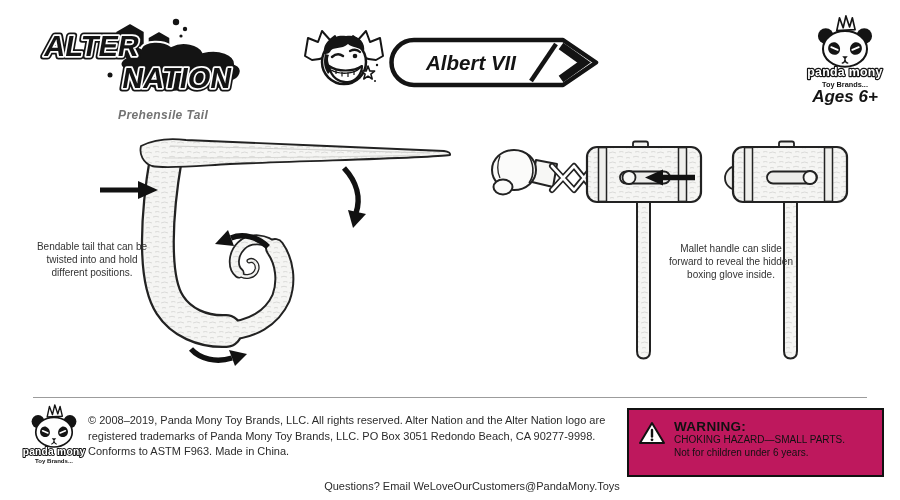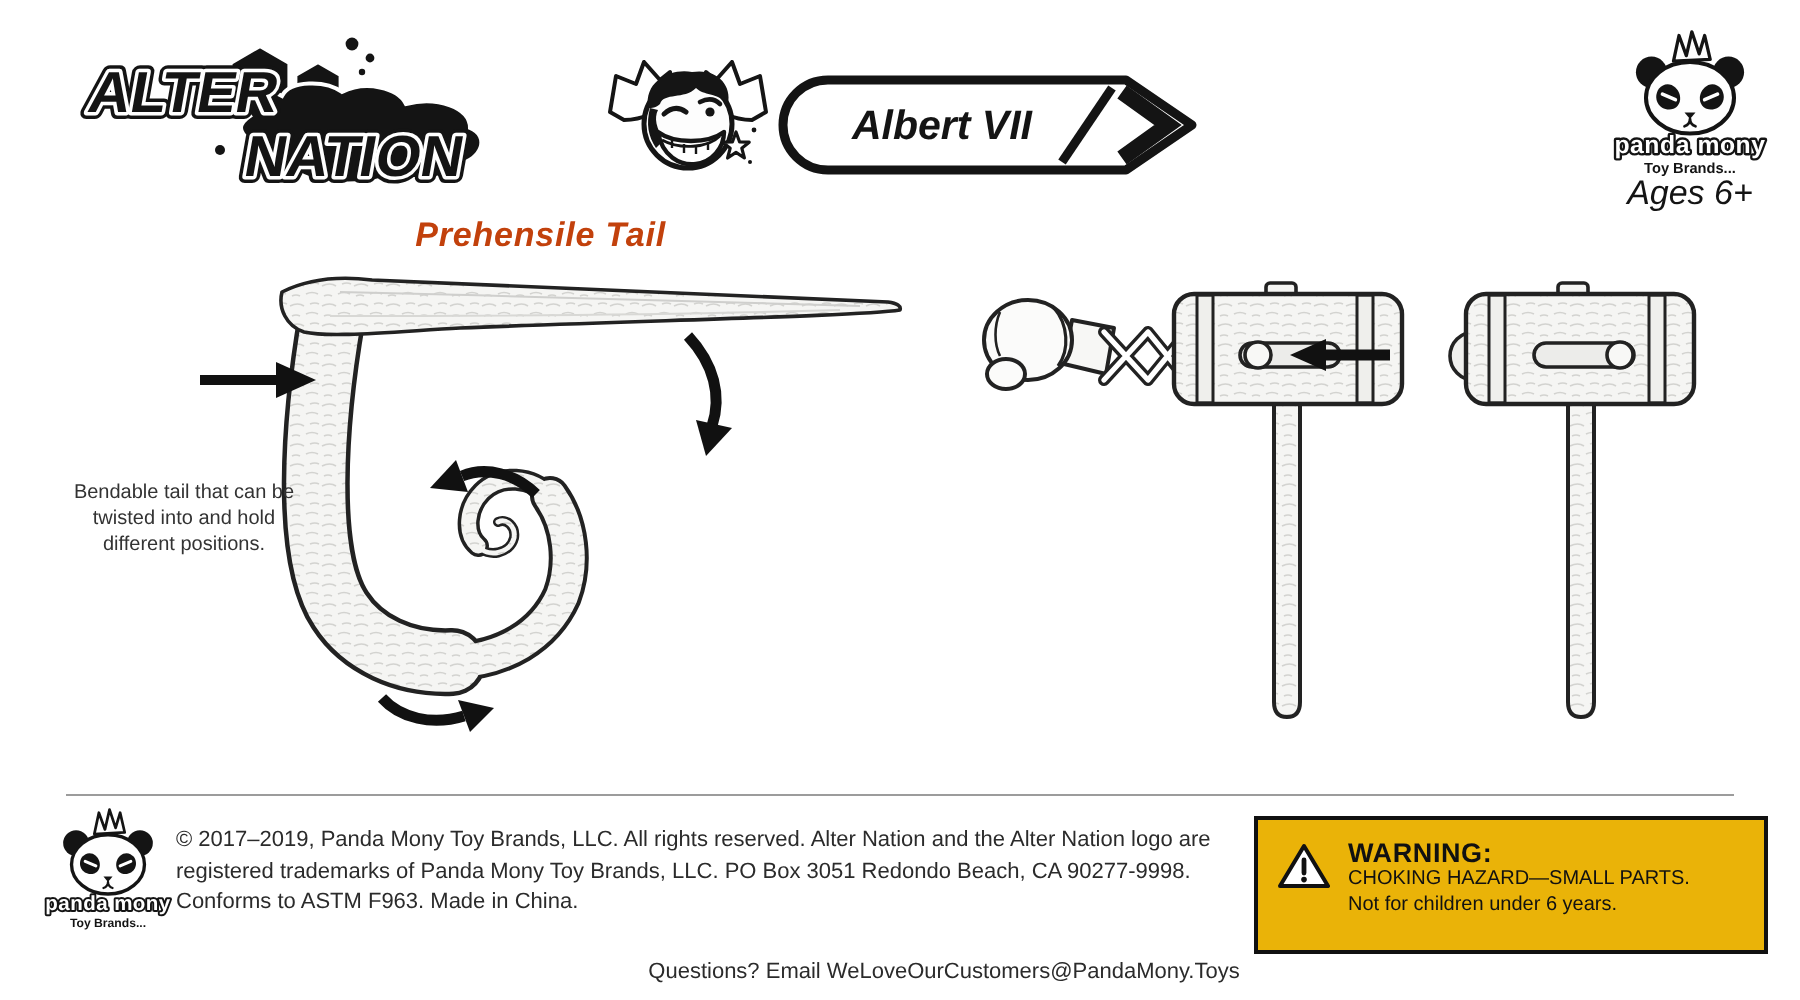--- a/index.html
+++ b/index.html
@@ -1,26 +1,26 @@
 <!DOCTYPE html>
 <html><head>
 <meta charset="utf-8">
 <style>
   html,body{margin:0;padding:0;background:#e8e8e8;}
   #sheet{position:relative;width:900px;height:500px;background:#ffffff;overflow:hidden;
          font-family:"Liberation Sans",sans-serif;color:#1c1c1c;}
   .abs{position:absolute;}
-  .section-title{font-size:17px;font-weight:700;font-style:italic;letter-spacing:.4px;
-                 text-align:right;color:#c2410c;}
+  .section-title{font-size:12px;font-weight:700;font-style:italic;letter-spacing:.4px;
+                 text-align:left;color:#737373;}
   .caption{font-size:10px;line-height:1.3;text-align:center;color:#333;}
   .legal{font-size:11px;line-height:1.42;color:#2b2b2b;}
   .contact{font-size:11px;color:#2b2b2b;text-align:center;}
-  .ages{font-size:17px;font-weight:400;font-style:italic;text-align:center;color:#141414;}
+  .ages{font-size:17px;font-weight:700;font-style:italic;text-align:center;color:#141414;}
   .divider{height:1px;background:#9c9c9c;}
-  .warnbox{box-sizing:border-box;border:2.5px solid #111;background:#eab308;
+  .warnbox{box-sizing:border-box;border:2.5px solid #111;background:#be185d;
            display:flex;align-items:flex-start;gap:9px;padding:9px 10px;}
   .warn-title{font-size:13.5px;font-weight:800;color:#111;letter-spacing:.3px;}
   .warn-line{font-size:10px;color:#111;line-height:1.28;}
   svg text{font-family:"Liberation Sans",sans-serif;}
 </style>
 </head>
 <body>
 
 <div id="sheet">
 
@@ -159,38 +159,39 @@
       <rect x="779" y="141.5" width="15" height="8" rx="2" fill="#f5f5f3" stroke="#222" stroke-width="1.8"></rect>
       <path d="M784,202 L784,351 Q784,358.5 790.5,358.5 Q797,358.5 797,351 L797,202 Z" fill="url(#tex)" stroke="#222" stroke-width="2"></path>
       <rect x="733" y="147" width="114" height="55" rx="10" fill="url(#tex)" stroke="#222" stroke-width="2.2"></rect>
       <rect x="744.5" y="147.6" width="8" height="53.8" fill="#efefec" stroke="#222" stroke-width="1.5"></rect>
       <rect x="824.5" y="147.6" width="8" height="53.8" fill="#efefec" stroke="#222" stroke-width="1.5"></rect>
       <rect x="767" y="171.5" width="50" height="12" rx="6" fill="#ececea" stroke="#222" stroke-width="1.8"></rect>
       <circle cx="810" cy="177.5" r="6.5" fill="#f8f8f6" stroke="#222" stroke-width="1.8"></circle>
     </g>
   </svg>
 
+  <div class="abs caption" style="left:663px;top:242px;width:136px;">Mallet handle can slide forward to reveal the hidden boxing glove inside.</div>
 
   <div class="abs divider" style="left:33px;top:397px;width:834px;"></div>
 
   <svg class="abs" style="left:16px;top:404px;" width="76" height="64" viewBox="0 0 100 84">
     <path d="M41,17 L44,3 L48,14 L51,1 L55,13 L58,3 L61,16 Z" fill="#fdfdfd" stroke="#141414" stroke-width="1.8" stroke-linejoin="round"></path>
     <circle cx="29" cy="23" r="8.5" fill="#141414"></circle>
     <circle cx="71" cy="23" r="8.5" fill="#141414"></circle>
     <ellipse cx="50" cy="37" rx="24" ry="19.5" fill="#fefefe" stroke="#141414" stroke-width="2.2"></ellipse>
     <path d="M33,32 C29,38 34,45 41,43 C46,41 46,33 40,30 C37,29 35,30 33,32 Z" fill="#141414"></path>
     <path d="M67,32 C71,38 66,45 59,43 C54,41 54,33 60,30 C63,29 65,30 67,32 Z" fill="#141414"></path>
     <path d="M35,35 L42,38 M65,35 L58,38" stroke="#fff" stroke-width="2" stroke-linecap="round"></path>
     <path d="M47,45 h6 l-3,3.5 Z" fill="#141414"></path>
     <path d="M50,48.5 q0,3 -3,4 M50,48.5 q0,3 3,4" fill="none" stroke="#141414" stroke-width="1.5" stroke-linecap="round"></path>
     <text x="50" y="67" text-anchor="middle" font-size="13.5" font-weight="900" fill="#fff" stroke="#141414" stroke-width="2.6" letter-spacing="0.3" style="paint-order:stroke" stroke-linejoin="round">panda mony</text>
     <text x="50" y="78" text-anchor="middle" font-size="8" font-weight="700" fill="#141414">Toy Brands...</text>
   </svg>
 
-  <div class="abs legal" style="left:88px;top:413px;width:530px;">© 2017–2019, Panda Mony Toy Brands, LLC. All rights reserved. Alter Nation and the Alter Nation logo are registered trademarks of Panda Mony Toy Brands, LLC. PO Box 3051 Redondo Beach, CA 90277-9998. Conforms to ASTM F963. Made in China.</div>
+  <div class="abs legal" style="left:88px;top:413px;width:530px;">© 2008–2019, Panda Mony Toy Brands, LLC. All rights reserved. Alter Nation and the Alter Nation logo are registered trademarks of Panda Mony Toy Brands, LLC. PO Box 3051 Redondo Beach, CA 90277-9998. Conforms to ASTM F963. Made in China.</div>
 
   <div class="abs warnbox" style="left:627px;top:408px;width:257px;height:69px;">
     <svg width="26" height="24" viewBox="0 0 26 24" style="flex:0 0 auto;margin-top:2px;">
       <path d="M13,2 L25,22 H1 Z" fill="#fff" stroke="#111" stroke-width="2" stroke-linejoin="round"></path>
       <path d="M13,9 V15.5" stroke="#111" stroke-width="2.4" stroke-linecap="round"></path>
       <circle cx="13" cy="18.8" r="1.4" fill="#111"></circle>
     </svg>
     <div>
       <div class="warn-title">WARNING:</div>
       <div class="warn-line">CHOKING HAZARD—SMALL PARTS.</div>

